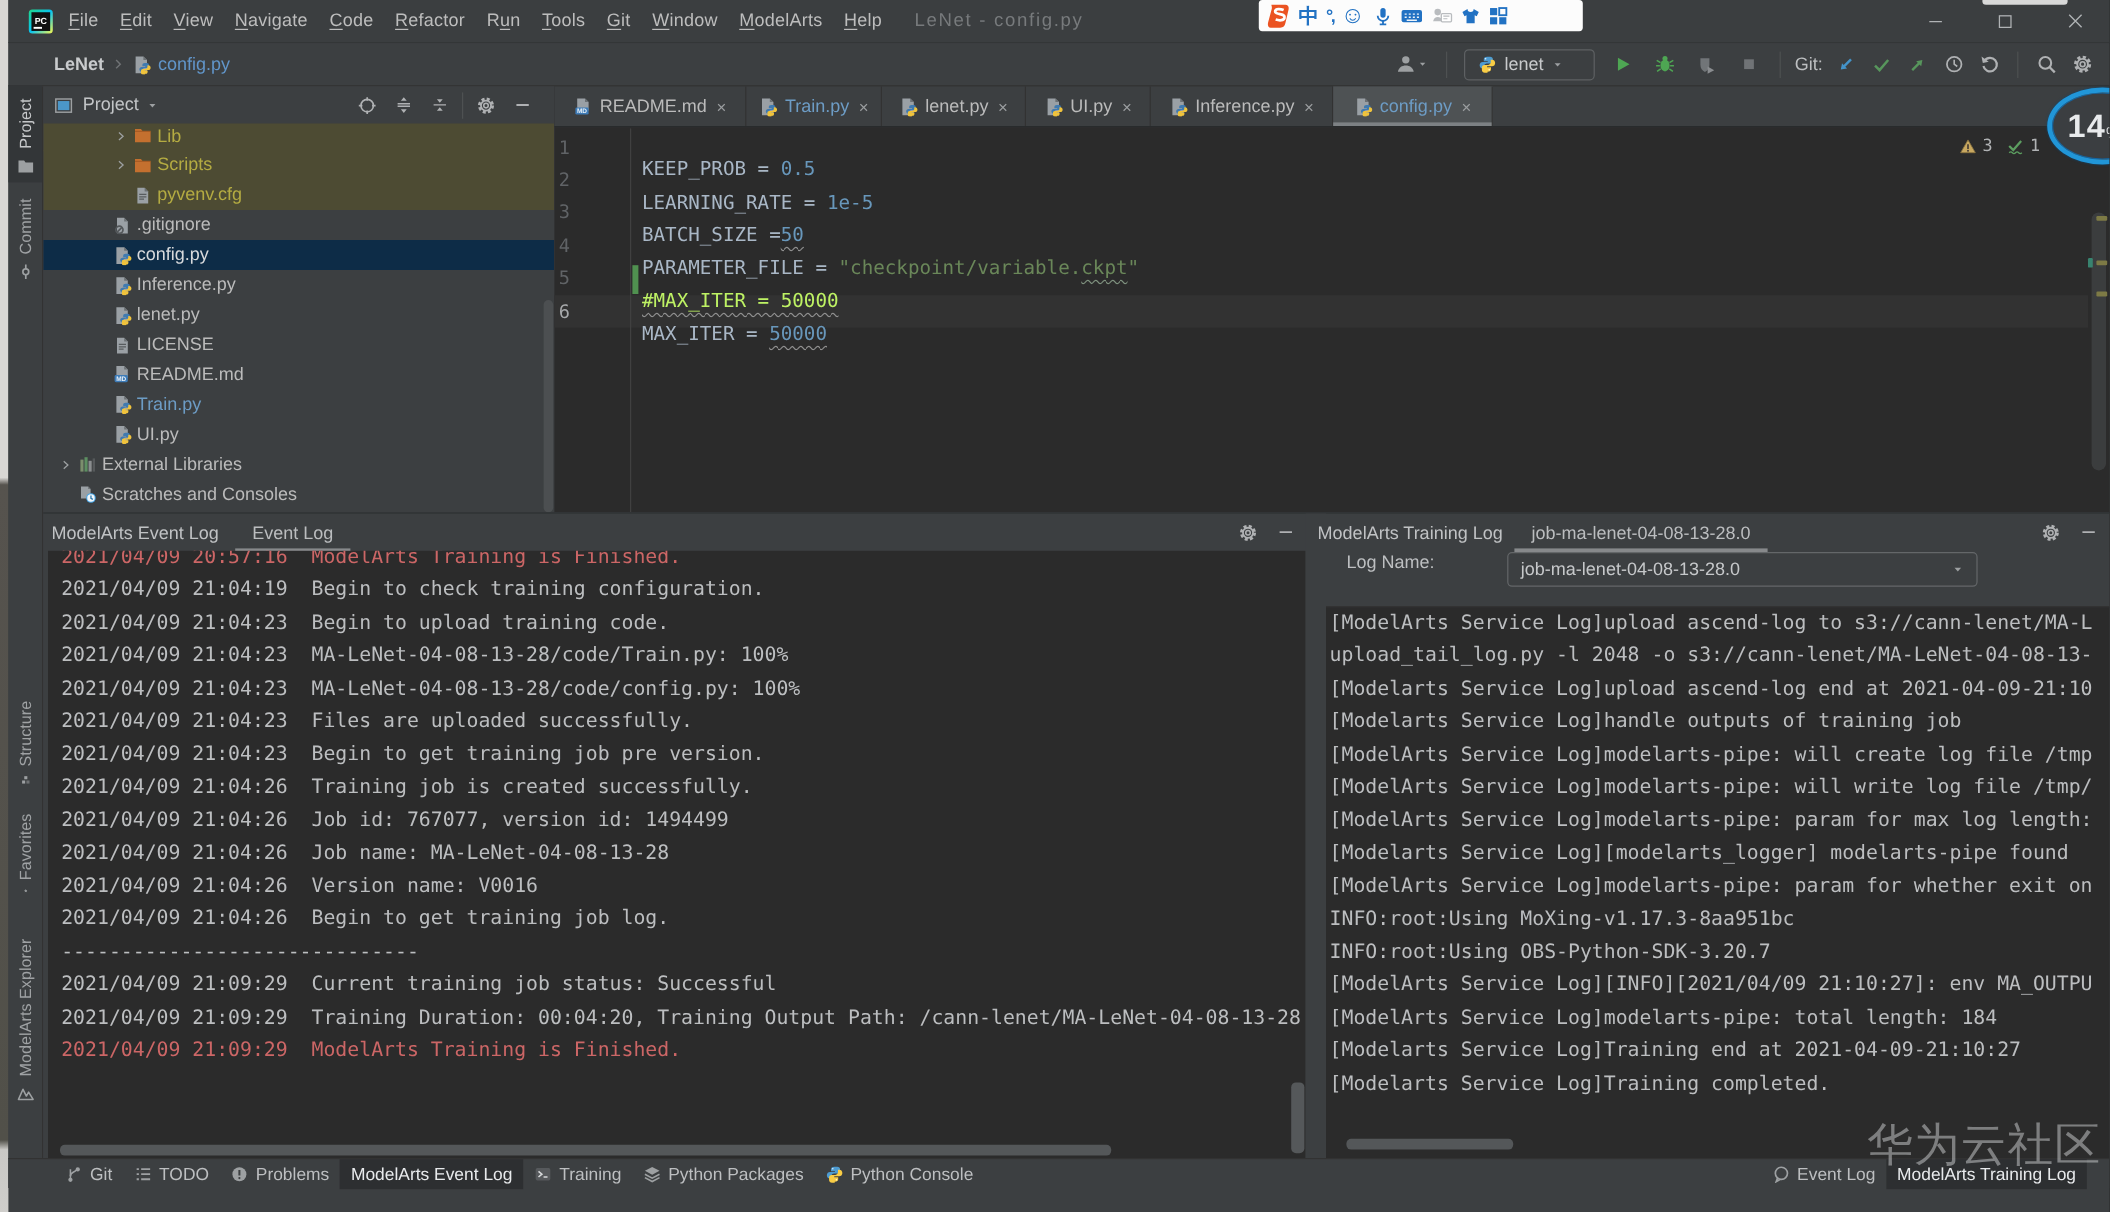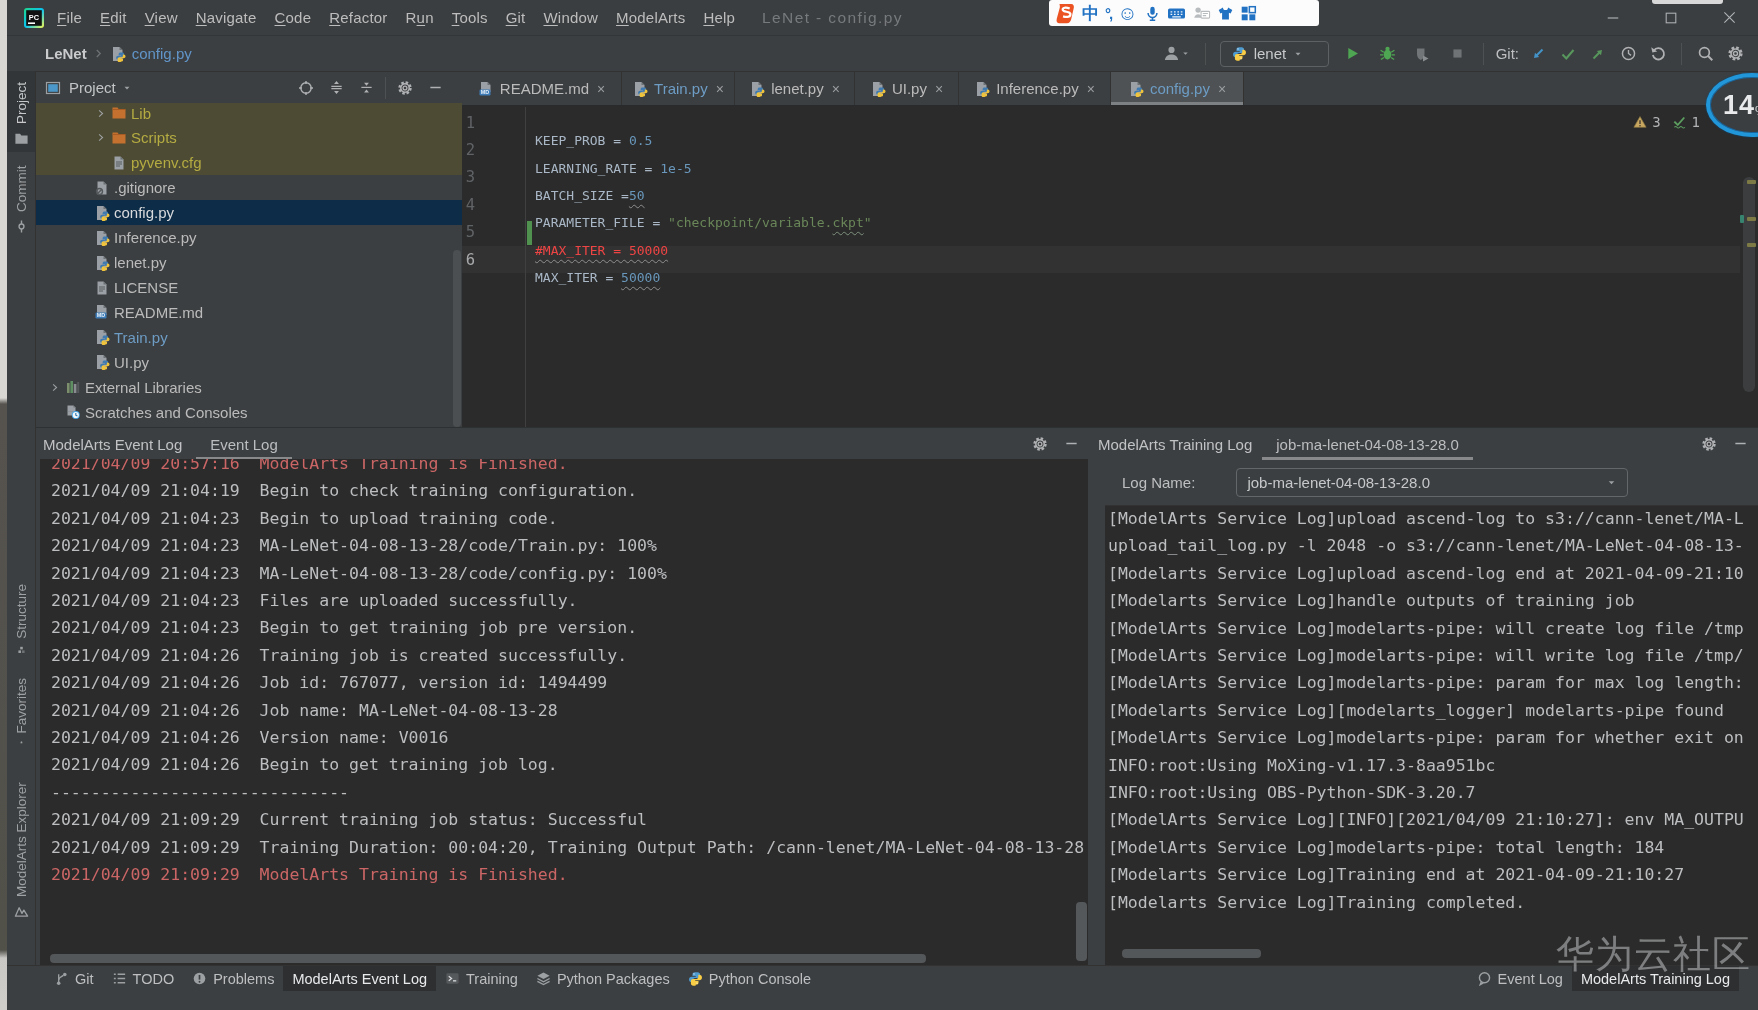--- a/index.html
+++ b/index.html
@@ -72,22 +72,22 @@
   .etab.active { background:#4e5254; }
   .etab.active::after { content:""; position:absolute; left:0; right:0; bottom:0; height:3px; background:#7d8184; }
   .tab-close { color:#9b9ea0; font-size:14px; line-height:1; margin-left:2px; }
   #code-area { position:absolute; left:0; top:35px; right:0; bottom:0; }
   #cur-line { position:absolute; left:0; height:27px; right:18px; background:#323232; }
   #gutter-sep { position:absolute; left:63px; top:0; bottom:0; width:1px; background:#404040; }
   #change-bar { position:absolute; left:65px; width:5px; height:24px; background:#509150; }
   .code-line { position:absolute; left:0; right:0; height:27.4px; display:flex; align-items:center; }
   .lnum { position:absolute; left:0; width:13px; text-align:right; color:#606366; font-size:15.5px; }
   .lnum.cur { color:#a7a9ab; }
-  .ltext { position:absolute; left:73px; white-space:pre; font-size:13px; letter-spacing:0;margin-top:36px; }
-  .tok-id { color:#a9b7c6; } .tok-num { color:#6897bb; } .tok-str { color:#6a8759; } .tok-com { color:#ef4444; }
+  .ltext { position:absolute; left:73px; white-space:pre; font-size:16px; letter-spacing:0;margin-top:36px; }
+  .tok-id { color:#a9b7c6; } .tok-num { color:#6897bb; } .tok-str { color:#6a8759; } .tok-com { color:#bef264; }
   .sq { text-decoration:underline; text-decoration-style:wavy; text-decoration-color:#8f8f8f; text-decoration-thickness:1px; text-underline-offset:4px; }
   .sq-g { text-decoration-color:#7e917e; }
   #inspections { position:absolute; right:58px; top:7px; display:flex; align-items:center; gap:5px; color:#b0b2b4; font-size:14px; }
   #editor-vscroll { position:absolute; right:3px; top:70px; width:12px; height:215px; background:rgba(166,174,181,.14); border-radius:6px; }
   .stripe-mark { position:absolute; width:9px; height:4px; border-radius:1px; }
 
   
   #battery { left:1706px; top:73px; width:92px; height:64px; border-radius:50%;
     background:#3b3e41; border:4px solid #2196d8; box-shadow:inset 0 0 0 1px #1565a0, 0 0 2px #0c4a78;
     display:flex; align-items:center; justify-content:flex-start; padding-left:13px; }
@@ -103,21 +103,21 @@
   .panel-icons { position:absolute; top:0; height:31px; display:flex; align-items:center; gap:16px; }
   .console { position:absolute; background:#2b2b2b; overflow:hidden; }
   .console .cline { white-space:pre; font-size:16.5px; line-height:27.4px; color:#bcbec0; }
   .cline.red { color:#cc6666; }
   #left-console { left:4px; top:31px; width:1048px; bottom:0; padding-left:11px; }
   #right-console { left:1069px; top:78px; right:0; bottom:0; padding-left:3px; }
   #left-hscroll { position:absolute; left:14px; top:526px; width:876px; height:9px; background:#545759; border-radius:4px; }
   #left-vscroll { position:absolute; left:1040px; top:474px; width:11px; height:59px; background:#55585a; border-radius:4px; }
   #right-hscroll { position:absolute; left:1086px; top:521px; width:139px; height:9px; background:#545759; border-radius:4px; }
   #panel-divider { position:absolute; left:1052px; top:0; width:17px; bottom:0; background:#3c3f41; }
-  #logname-row { position:absolute; left:1069px; top:32px; right:0; height:46px; background:#3c3f41; border-bottom:1px solid #323232; display:flex; align-items:center; }
+  #logname-row { position:absolute; left:1069px; top:32px; right:0; height:46px; background:#3c3f41; border-bottom:1px solid #323232; display:flex; align-items:flex-start;gap:20px; }
   #logname-combo { display:flex; align-items:center; border:1px solid #646769; border-radius:4px; height:29px; width:392px; padding:0 10px; background:#3c3f41; }
 
   
   #btnbar { left:7px; top:965px; right:0; height:25px; background:#3c3f41; border-top:1px solid #323232; display:flex; align-items:center; }
   .twbtn { display:flex; align-items:center; gap:6px; height:25px; padding:0 9px; color:#bdbfc1; font-size:14.5px; white-space:nowrap; }
   .twbtn.active { background:#2d2f31; color:#e8eaec; }
   #btnbar-left { position:absolute; left:38px; top:0; height:25px; display:flex; }
   #btnbar-right { position:absolute; right:19px; top:0; height:25px; display:flex; }
 
   

